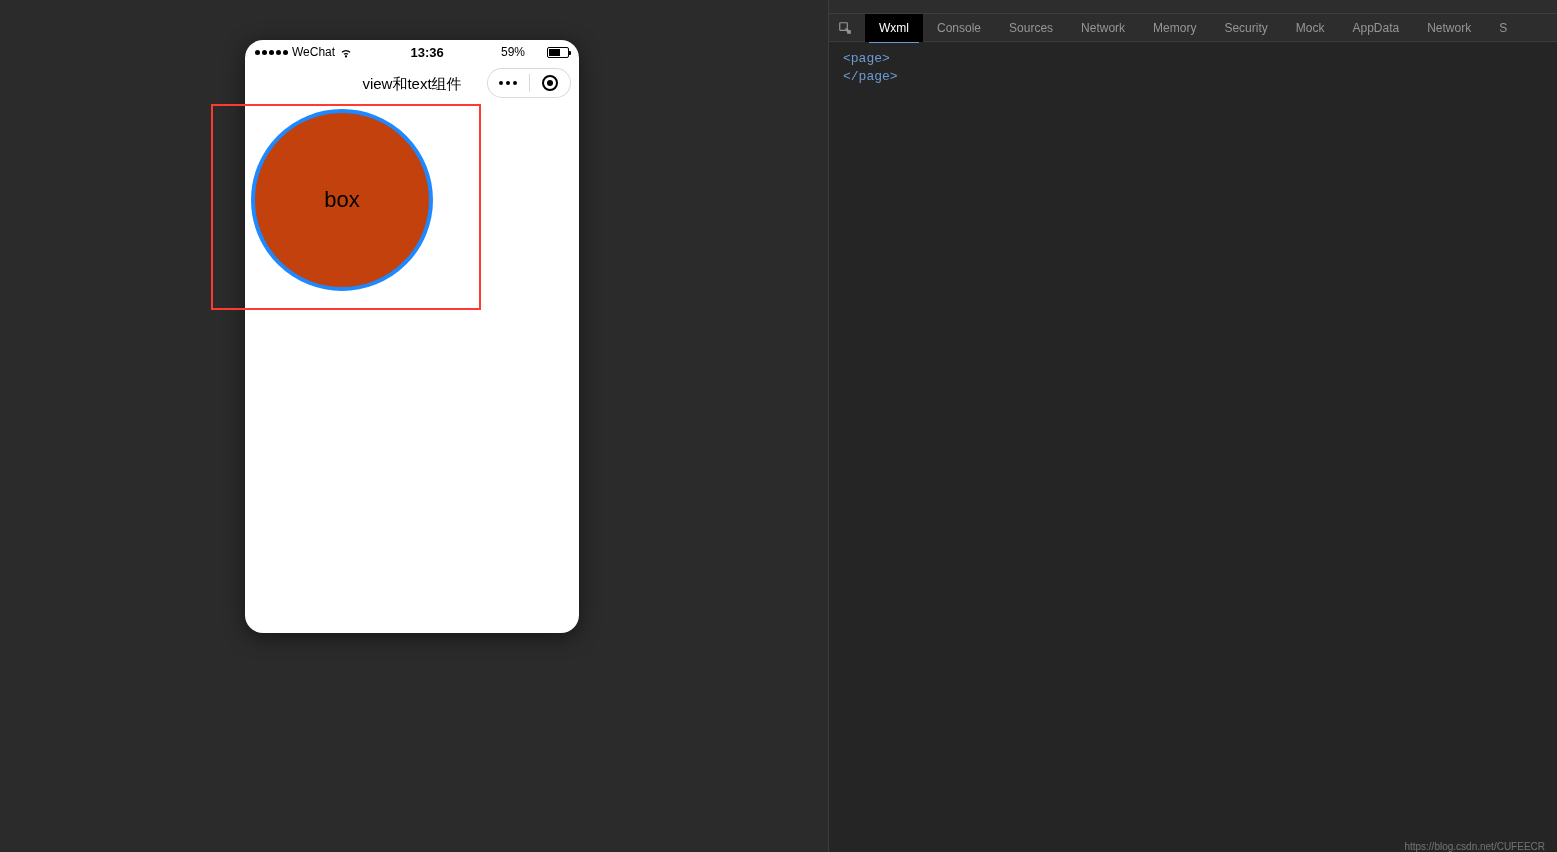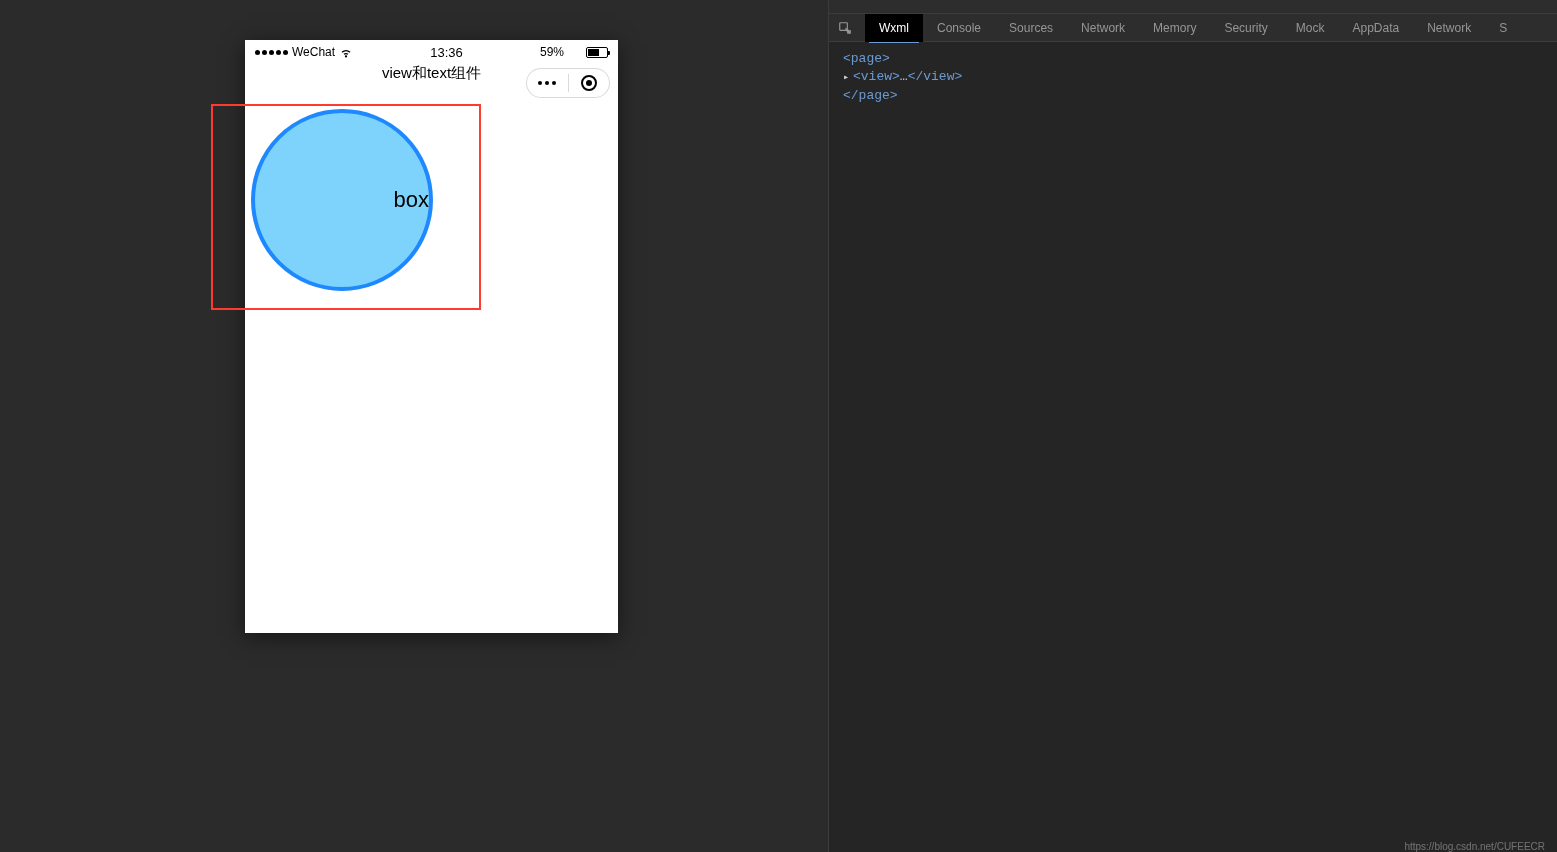--- a/index.html
+++ b/index.html
@@ -20,24 +20,25 @@
       left: 0;
       top: 0;
       width: 828px;
       height: 852px;
       background: #2b2b2b;
     }
     .phone-sim {
       position: absolute;
       left: 245px;
       top: 40px;
-      width: 373px;
+      width: 334px;
       height: 593px;
       background: #ffffff;
       box-shadow: 0 4px 20px rgba(0,0,0,0.5);
+      border-radius: 18px;
     }
     .status-bar {
       height: 24px;
       display: flex;
       align-items: center;
       justify-content: space-between;
       padding: 0 10px;
       font-size: 12px;
       color: #000;
     }
@@ -55,20 +56,21 @@
       height: 5px;
       background: #000;
       border-radius: 50%;
     }
     .wifi-icon {
       width: 14px;
       height: 14px;
     }
     .status-center {
       font-size: 13px;
+      font-weight: bold;
     }
     .status-right {
       display: flex;
       align-items: center;
       gap: 22px;
       font-size: 12px;
     }
     .battery-icon {
       width: 22px;
       height: 11px;
@@ -90,21 +92,21 @@
       border-radius: 0 1px 1px 0;
     }
     .battery-fill {
       width: 60%;
       height: 100%;
       background: #000;
     }
     .nav-bar {
       height: 40px;
       display: flex;
-      align-items: flex-start;
+      align-items: center;
       justify-content: center;
       position: relative;
       font-size: 15px;
       color: #000;
     }
     .capsule {
       position: absolute;
       right: 8px;
       top: 4px;
       width: 84px;
@@ -165,26 +167,26 @@
       height: 206px;
       border: 2px solid #ff3b30;
       pointer-events: none;
     }
     .circle-box {
       position: absolute;
       left: 6px;
       top: 5px;
       width: 182px;
       height: 182px;
-      background: #7dd3fc;
+      background: #c2410c;
       border: 4px solid #1e88ff;
       border-radius: 50%;
       display: flex;
       align-items: center;
-      justify-content: flex-end;
+      justify-content: center;
       font-size: 22px;
       color: #000;
     }
     .right-panel {
       position: absolute;
       left: 828px;
       top: 0;
       width: 729px;
       height: 852px;
       background: #252526;
@@ -367,18 +369,17 @@
     <div class="devtool-tab">Network</div>
     <div class="devtool-tab">Memory</div>
     <div class="devtool-tab">Security</div>
     <div class="devtool-tab">Mock</div>
     <div class="devtool-tab">AppData</div>
     <div class="devtool-tab">Network</div>
     <div class="devtool-tab">S</div>
   </div>
   <div class="code-view">
     <div class="code-line"><span class="tag-page">&lt;page&gt;</span></div>
-    <div class="code-line"><span class="expand-triangle">▸ </span><span class="tag-name">&lt;view&gt;</span><span class="ellipsis">…</span><span class="tag-name">&lt;/view&gt;</span></div>
     <div class="code-line"><span class="tag-page">&lt;/page&gt;</span></div>
   </div>
 </div>
 
 <div class="watermark">https://blog.csdn.net/CUFEECR</div>
 
 </body></html>

